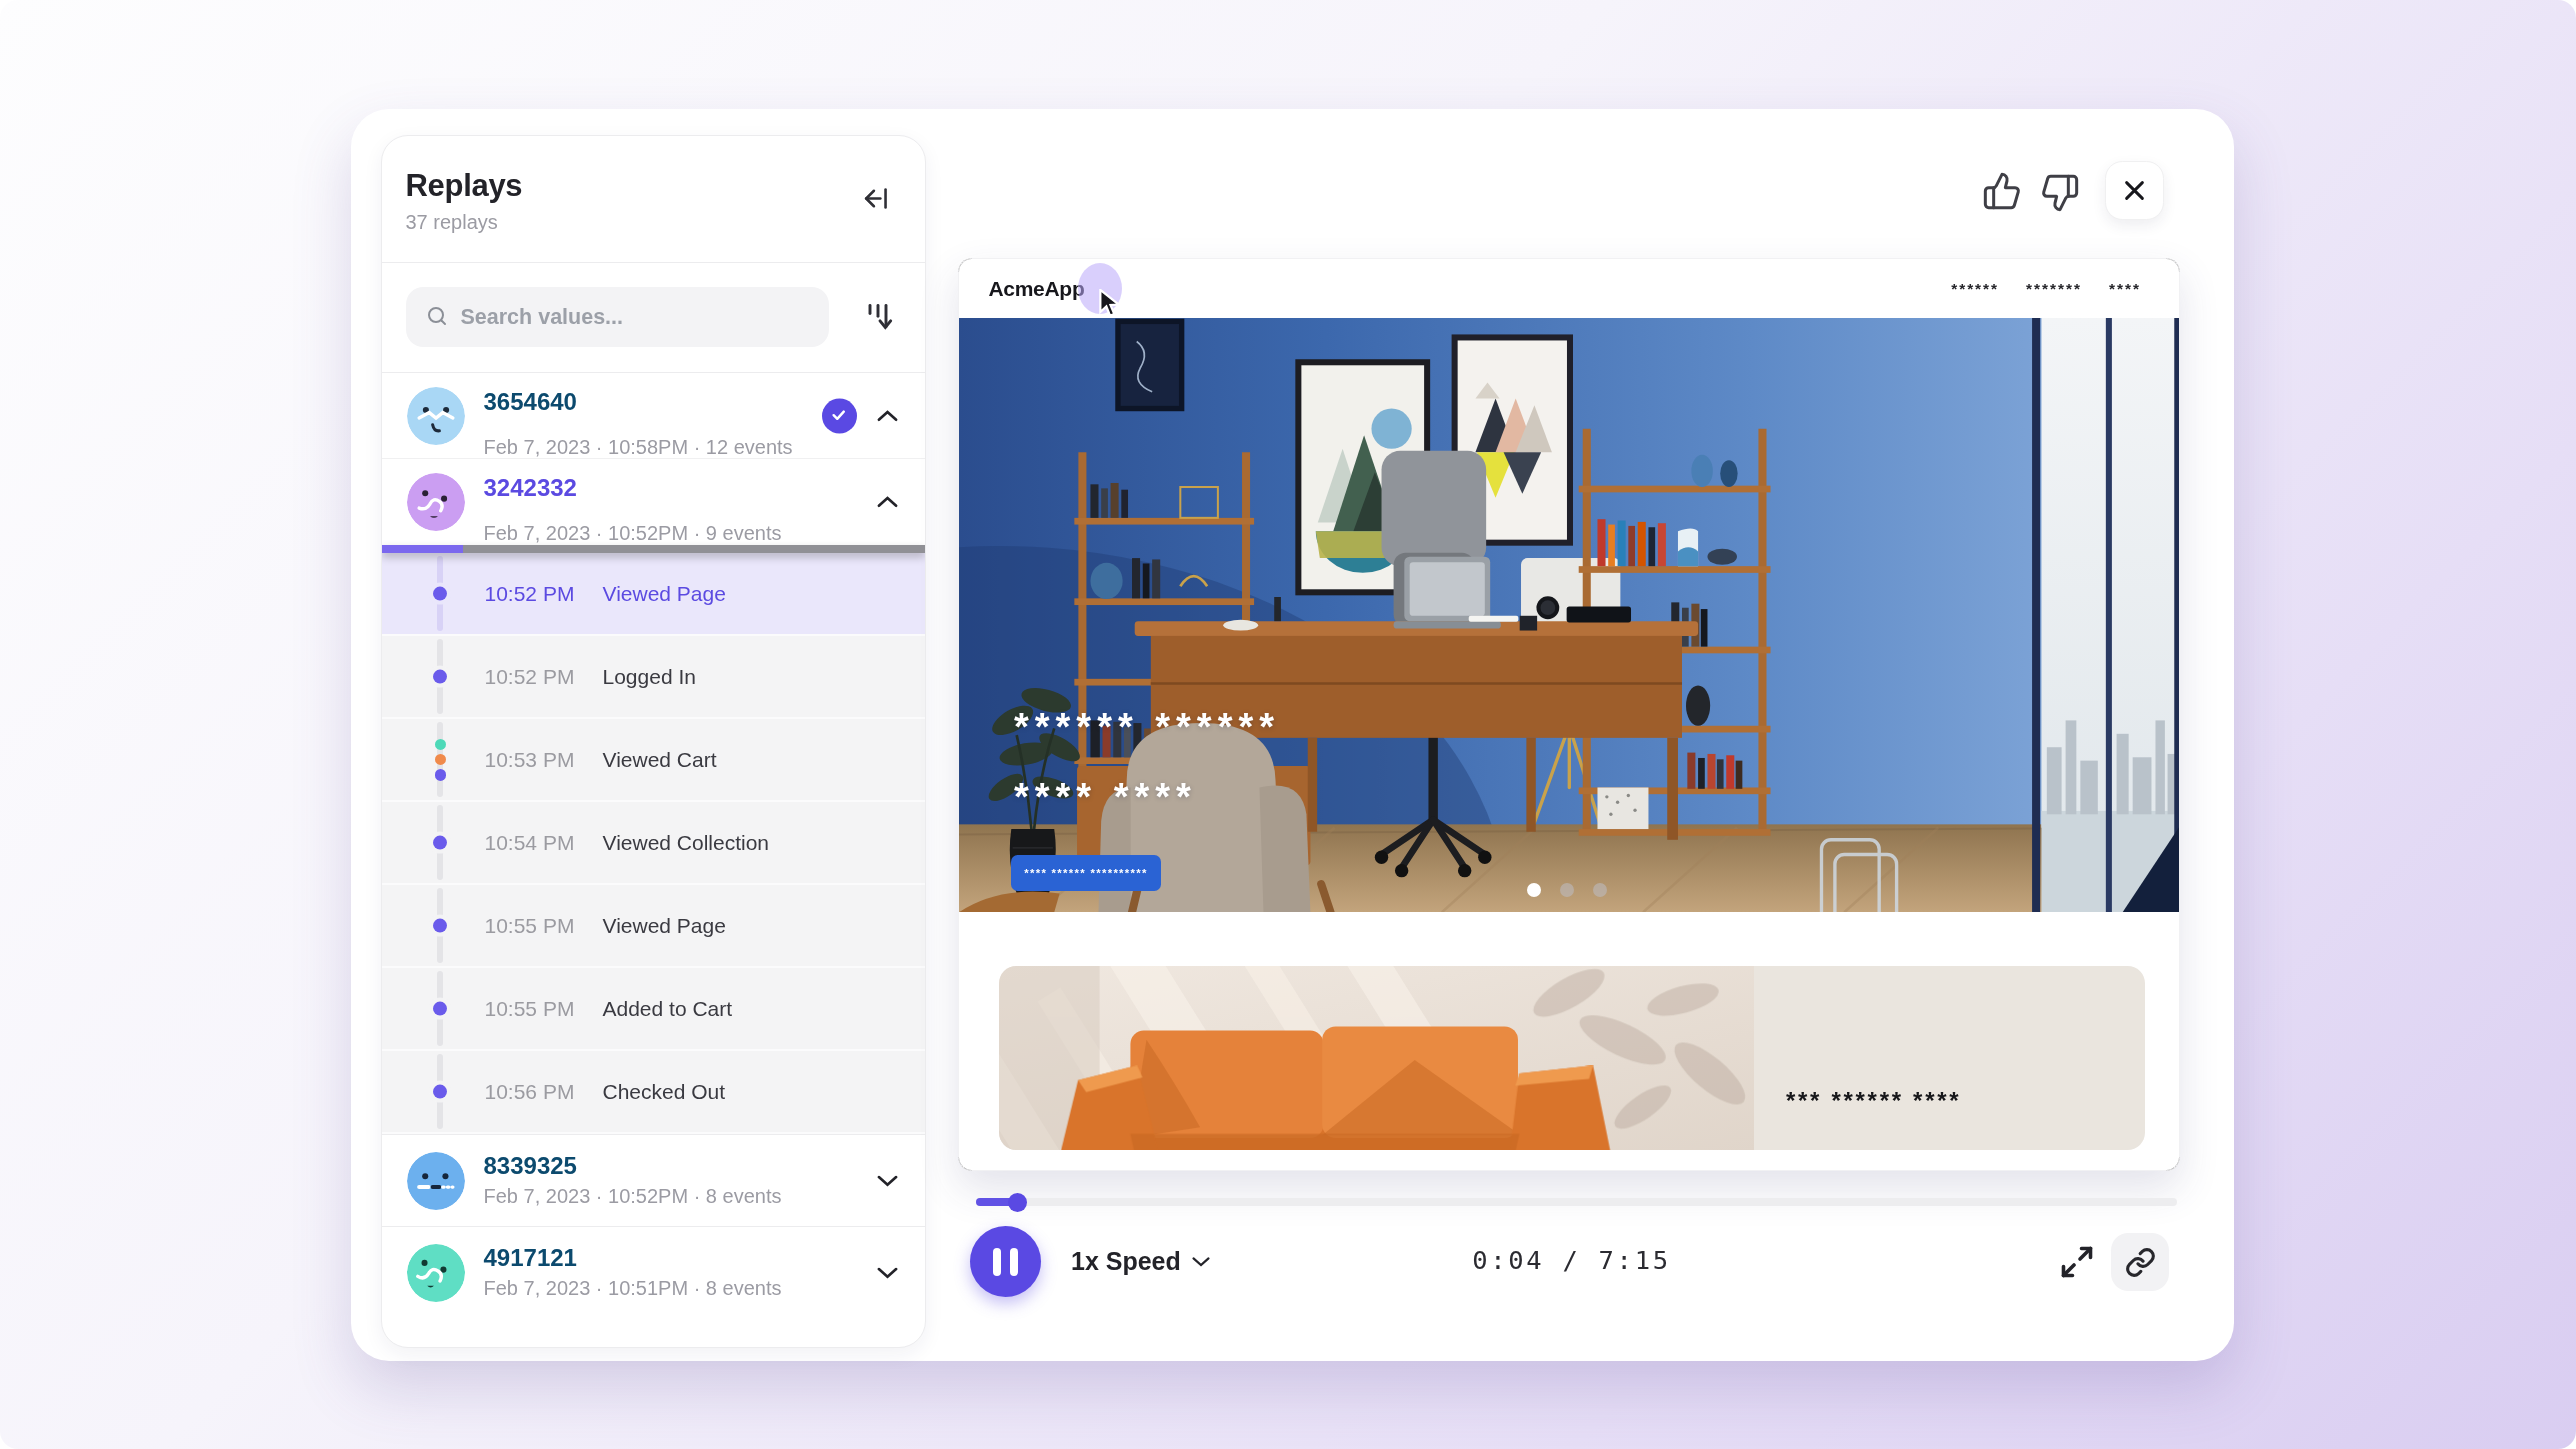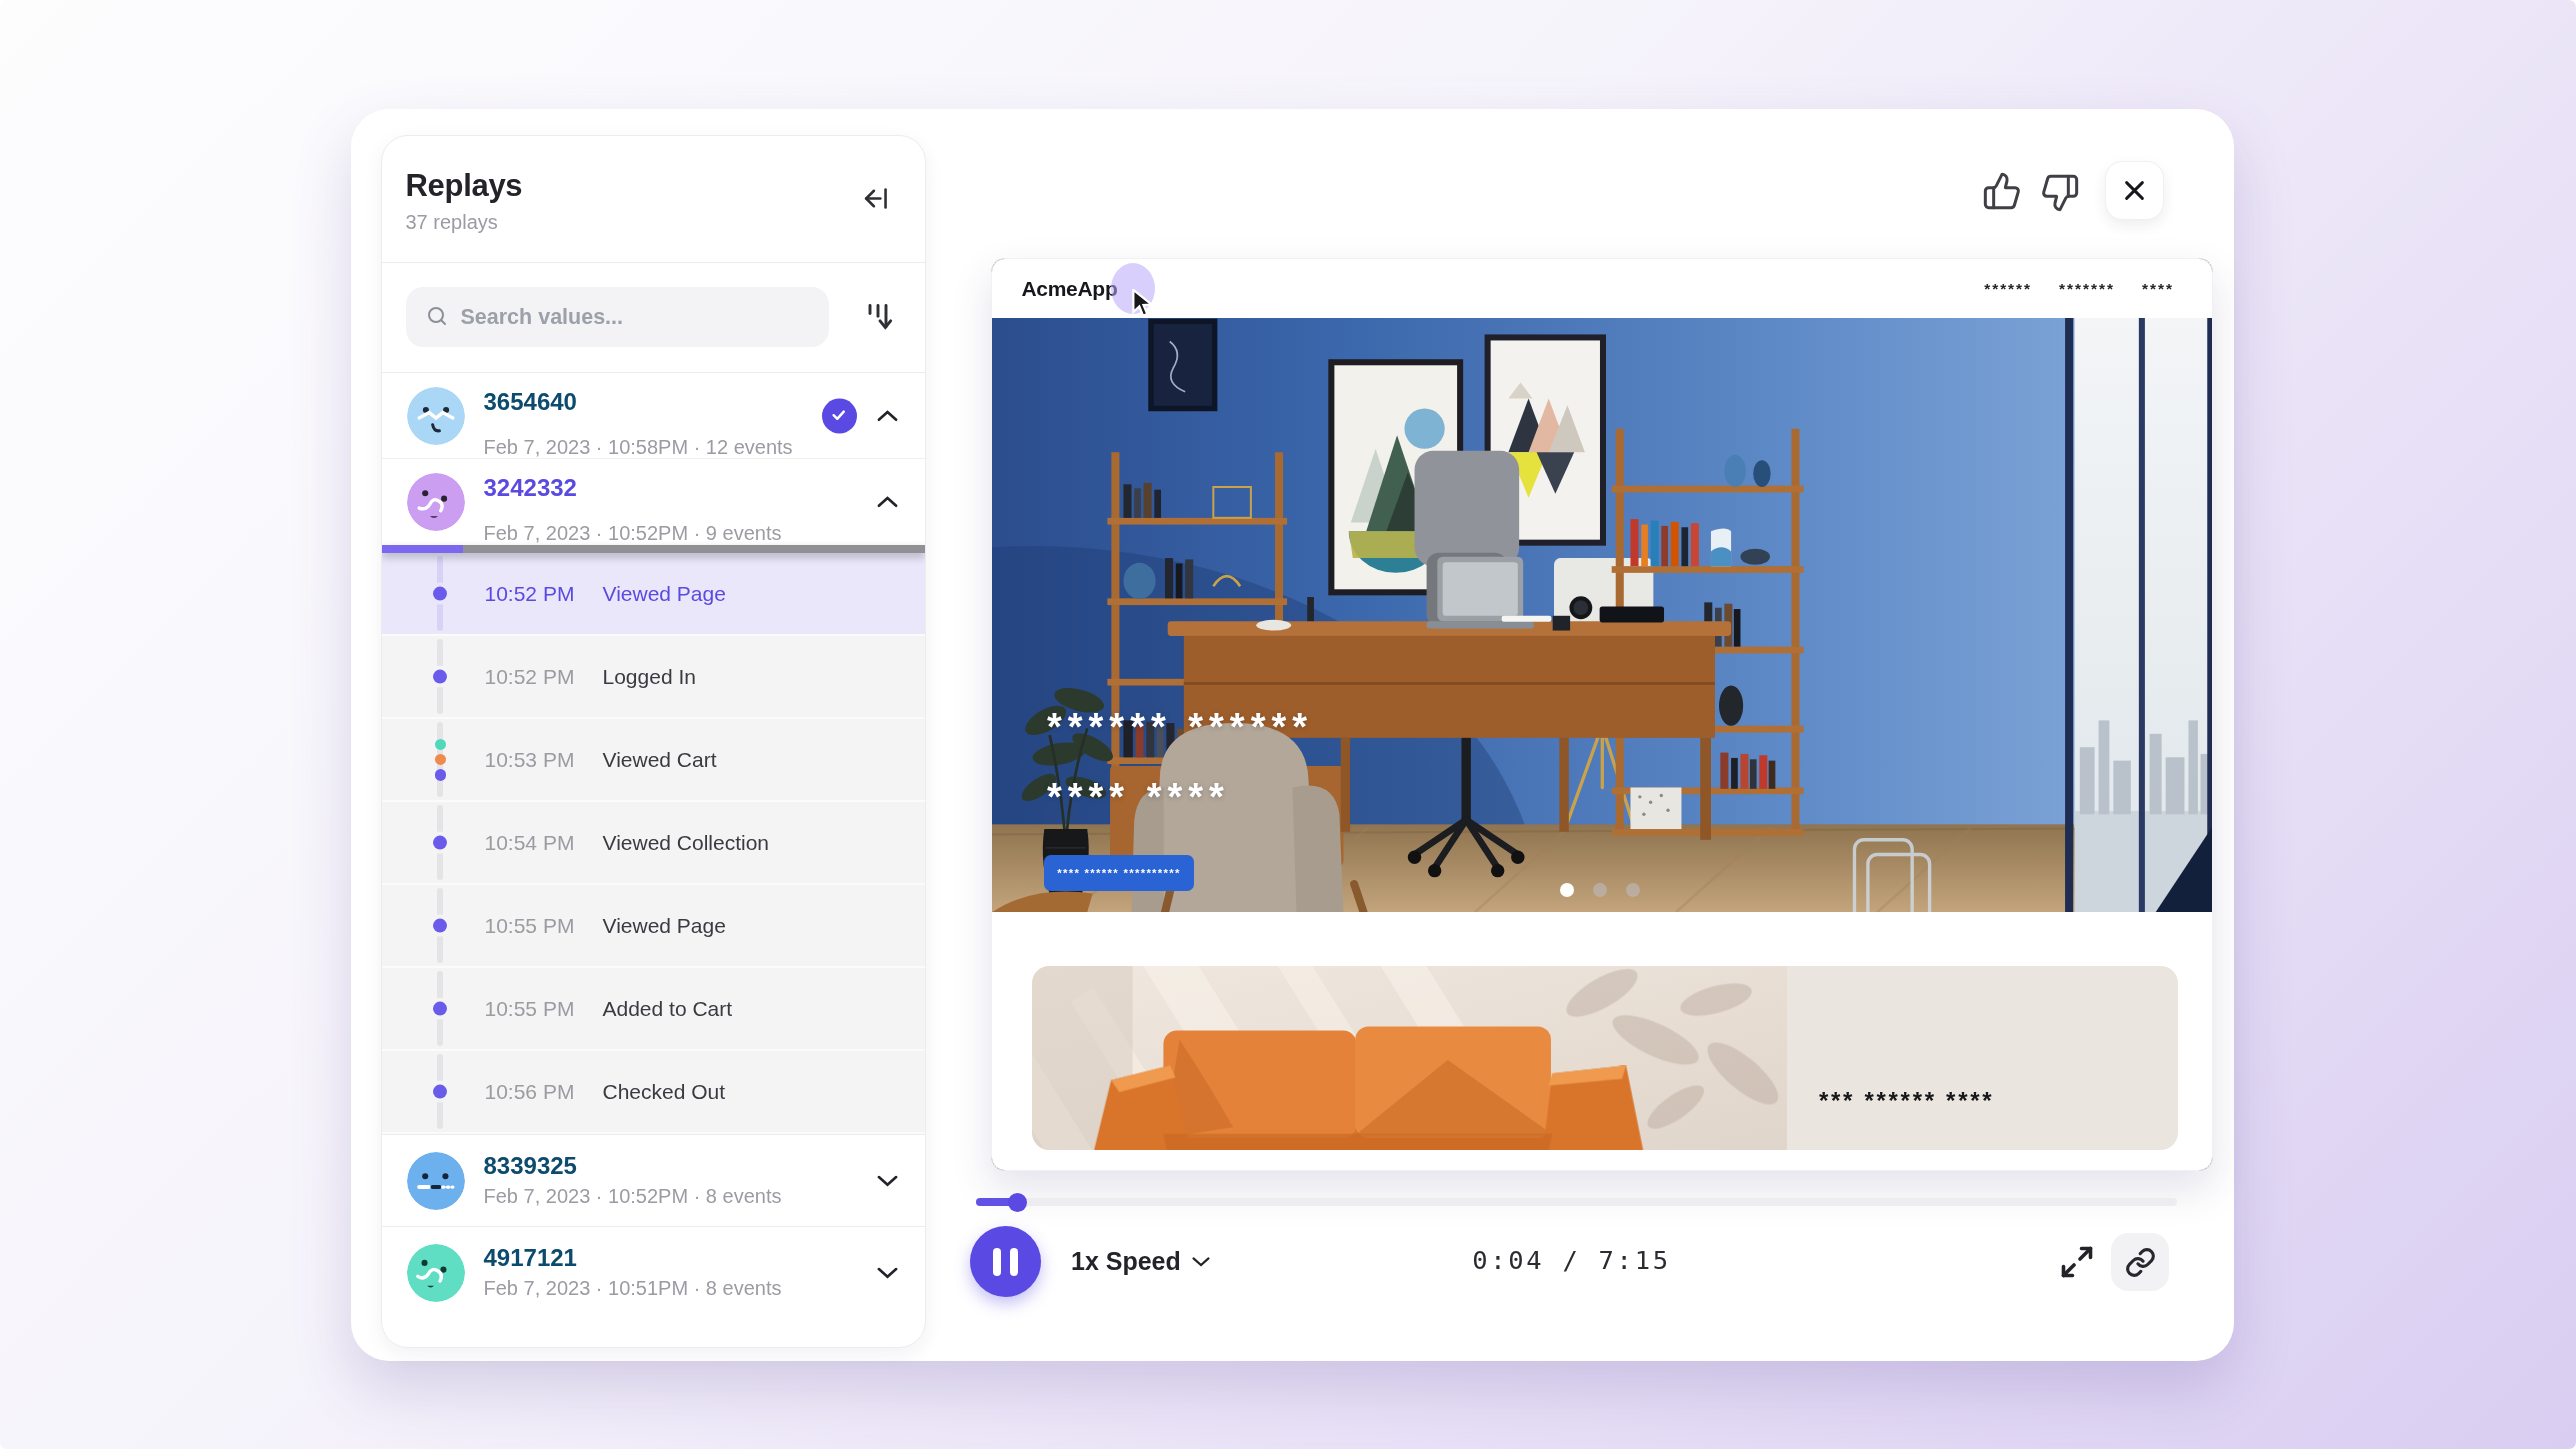--- a/index.html
+++ b/index.html
@@ -1,18 +1,18 @@
 <!DOCTYPE html>
 <html style="font-size:10.7px"><head>
 <meta charset="utf-8">
 <style>
   * { margin:0; padding:0; box-sizing:border-box; }
   html,body { width:2576px; height:1450px; background:#ffffff; font-family:"Liberation Sans", sans-serif; overflow:hidden; }
 
-  .stage { position:absolute; inset:0; border-radius:7px;
+  .stage { position:absolute; inset:0; border-radius:18px;
     background:linear-gradient(135deg,#fdfdfe 0%,#f6f4fb 40%,#e6def6 75%,#d9cdf1 100%); }
 
   
   .main-card { position:absolute; left:351px; top:109px; width:1883px; height:1252px;
     background:#fff; border-radius:38px; box-shadow:0 27px 60px rgba(90,70,150,0.20); }
 
   
   .sidebar { position:absolute; left:29.5px; top:26px; width:545px; height:1213px;
     background:#fff; border:1.3px solid #ececee; border-radius:27px; overflow:hidden;
     box-shadow:0 6.7px 20px rgba(40,40,80,0.06); }
@@ -46,21 +46,21 @@
   .e-dot { position:absolute; left:51px; top:50%; transform:translateY(-50%); width:14.8px; height:14.8px; border-radius:50%; background:#6a5beb; box-shadow:0 0 0 4px rgba(244,244,245,0.9); }
   .event-row.selected .e-dot { box-shadow:0 0 0 4px rgba(234,231,251,0.95); }
   .e-dots3 { position:absolute; left:53px; top:50%; transform:translateY(-50%); display:flex; flex-direction:column; gap:4px; }
   .e-dots3 span { width:11.4px; height:11.4px; border-radius:50%; display:block; }
   .dot-teal { background:#4ed9b8; } .dot-orange { background:#f08a4b; } .dot-purple { background:#6a5beb; }
   .e-time { position:absolute; left:103px; top:50%; transform:translateY(-50%); font-size:21px; color:#9b9ba1; }
   .e-label { position:absolute; left:221px; top:50%; transform:translateY(-50%); font-size:21px; color:#3a3a41; }
   .event-row.selected .e-time, .event-row.selected .e-label { color:#5b4ae1; }
 
   
-  .player { position:absolute; left:640px; top:149px; width:1222px; height:913px; background:#404040;
+  .player { position:absolute; left:607px; top:149px; width:1222px; height:913px; background:#404040;
     border:1.3px solid #f1f1f3; border-radius:13.4px; box-shadow:0 17.4px 40px rgba(60,60,110,0.14); overflow:hidden; }
   .p-topbar { position:relative; height:59px; background:#fff; }
   .p-logo { position:absolute; left:29.5px; top:50%; transform:translateY(-50%); font-size:21px; font-weight:800; color:#17171c; letter-spacing:-0.3px; }
   .click-halo { position:absolute; left:119px; top:4px; width:44px; height:51px; border-radius:50%; background:rgba(186,168,250,0.55); }
   .cursor { position:absolute; left:138px; top:29.5px; }
   .p-nav { position:absolute; right:38px; top:50%; transform:translateY(-50%); display:flex; gap:27px; }
   .p-nav span { font-size:15.4px; font-weight:700; letter-spacing:2px; color:#26262b; }
 
   .hero { position:relative; width:1222px; height:594px; overflow:hidden; }
   .hero svg.scene { position:absolute; inset:0; }

